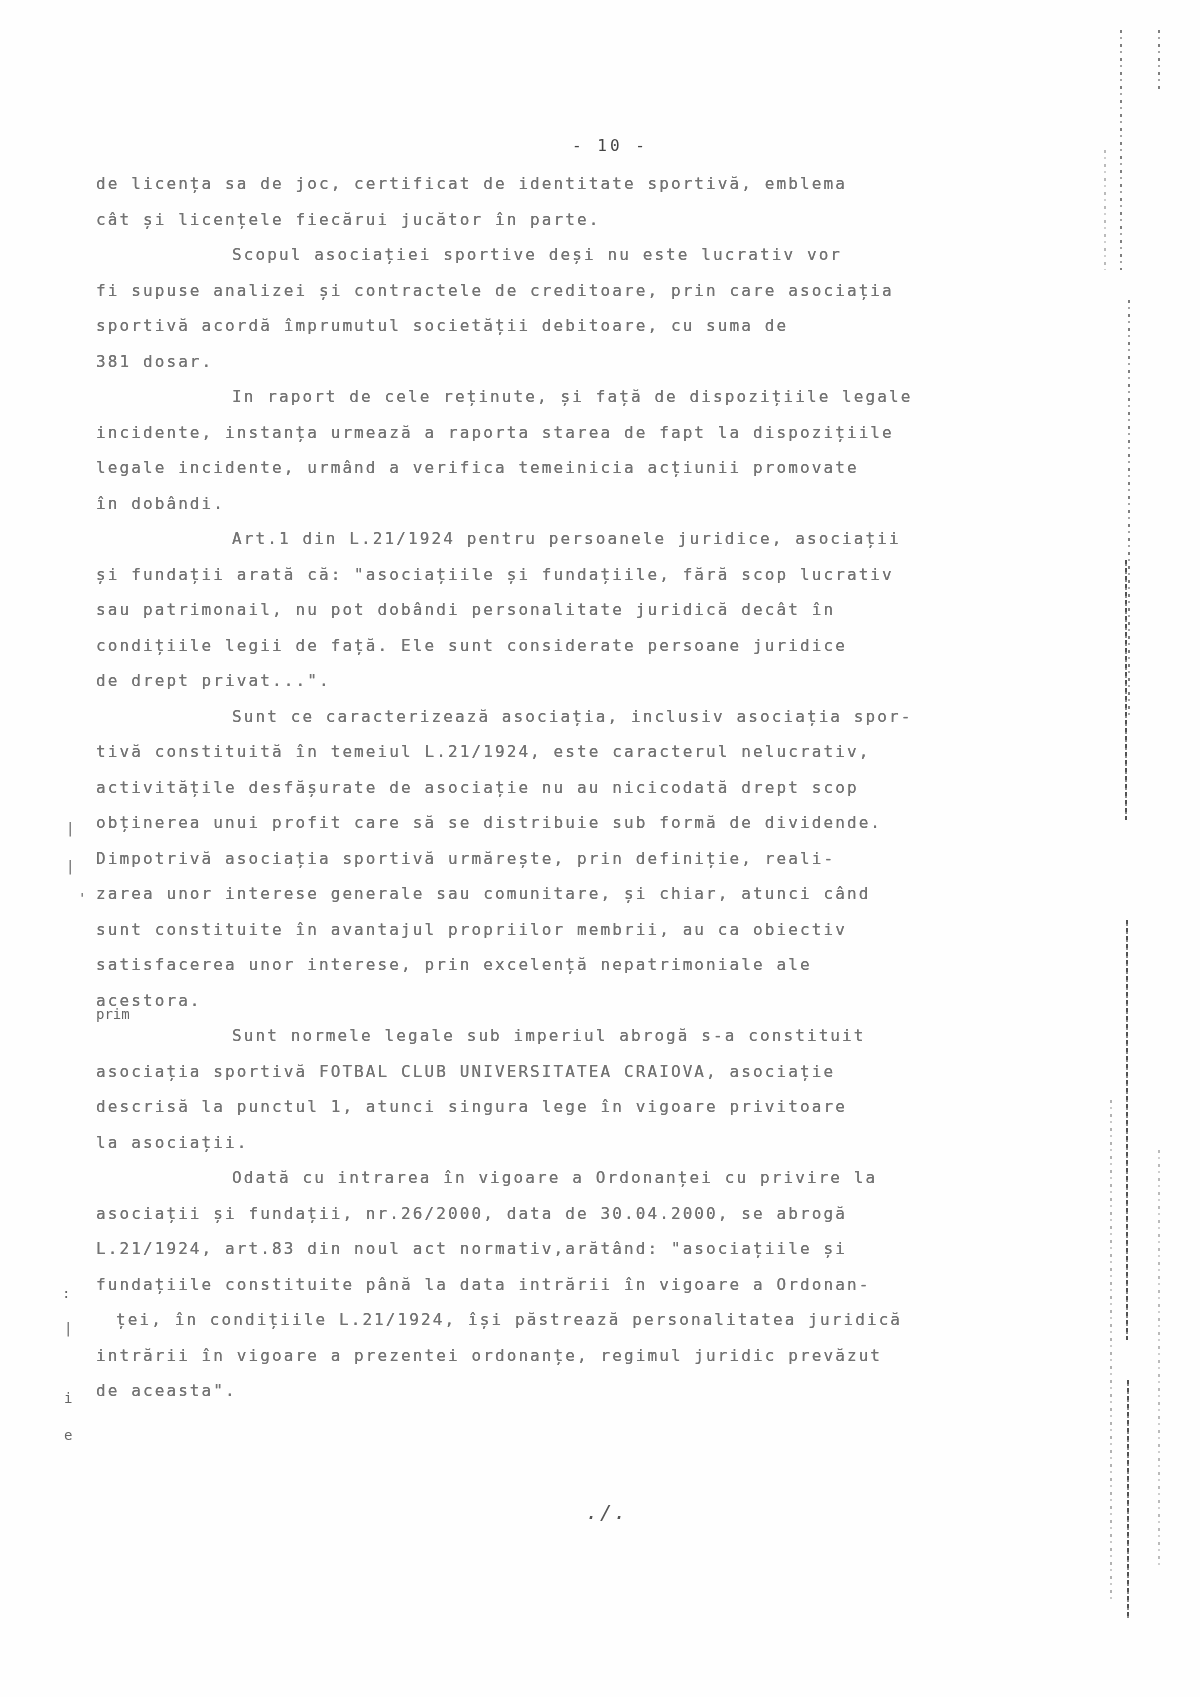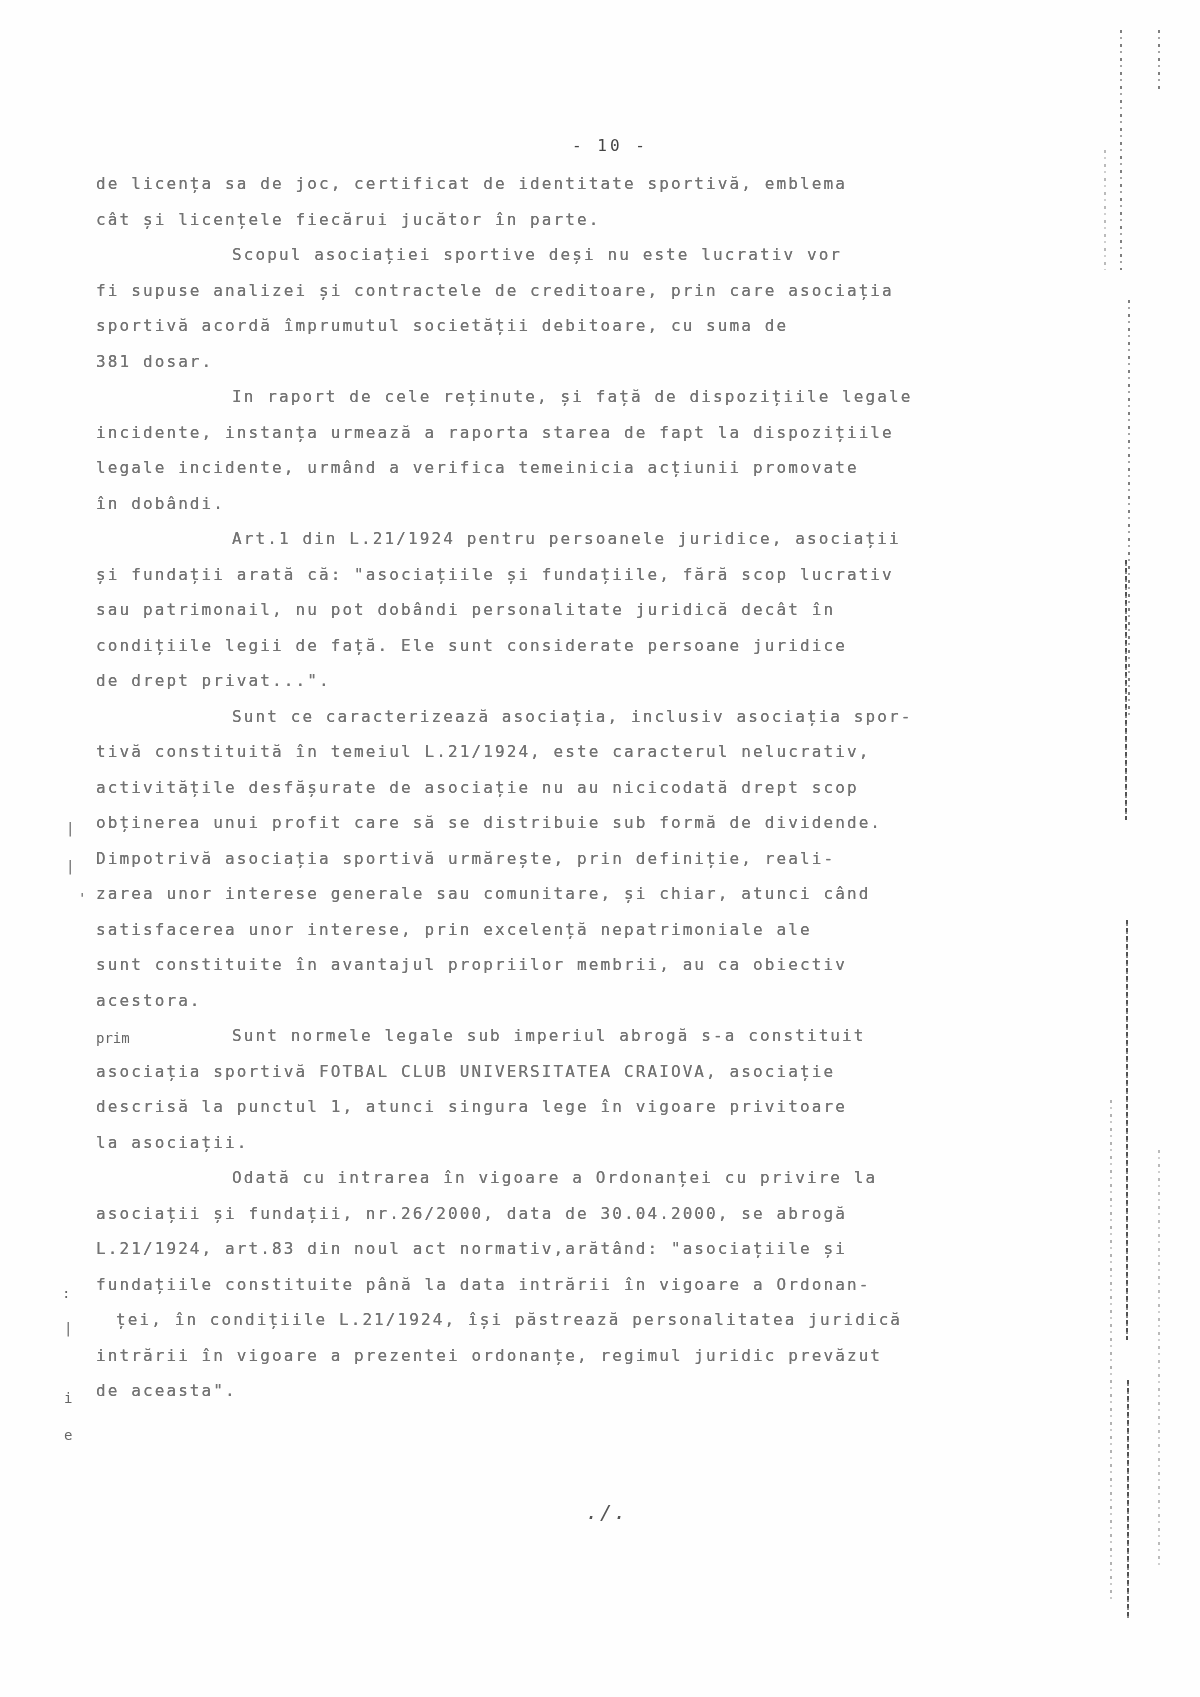--- a/index.html
+++ b/index.html
@@ -100,43 +100,43 @@
       <div class="line">și fundații arată că: "asociațiile și fundațiile, fără scop lucrativ</div>
       <div class="line">sau patrimonail, nu pot dobândi personalitate juridică decât în</div>
       <div class="line">condițiile legii de față. Ele sunt considerate persoane juridice</div>
       <div class="line">de drept privat...".</div>
       <div class="line indent">Sunt ce caracterizează asociația, inclusiv asociația spor-</div>
       <div class="line">tivă constituită în temeiul L.21/1924, este caracterul nelucrativ,</div>
       <div class="line">activitățile desfășurate de asociație nu au nicicodată drept scop</div>
       <div class="line">obținerea unui profit care să se distribuie sub formă de dividende.</div>
       <div class="line">Dimpotrivă asociația sportivă urmărește, prin definiție, reali-</div>
       <div class="line">zarea unor interese generale sau comunitare, și chiar, atunci când</div>
+      <div class="line">sunt constituite în avantajul propriilor membrii, au ca obiectiv</div>
       <div class="line">satisfacerea unor interese, prin excelență nepatrimoniale ale</div>
-      <div class="line">sunt constituite în avantajul propriilor membrii, au ca obiectiv</div>
       <div class="line">acestora.</div>
       <div class="line indent">Sunt normele legale sub imperiul abrogă s-a constituit</div>
       <div class="line">asociația sportivă FOTBAL CLUB UNIVERSITATEA CRAIOVA, asociație</div>
       <div class="line">descrisă la punctul 1, atunci singura lege în vigoare privitoare</div>
       <div class="line">la asociații.</div>
       <div class="line indent">Odată cu intrarea în vigoare a Ordonanței cu privire la</div>
       <div class="line">asociații și fundații, nr.26/2000, data de 30.04.2000, se abrogă</div>
       <div class="line">L.21/1924, art.83 din noul act normativ,arătând: "asociațiile și</div>
       <div class="line">fundațiile constituite până la data intrării în vigoare a Ordonan-</div>
       <div class="line indent-small">ței, în condițiile L.21/1924, își păstrează personalitatea juridică</div>
       <div class="line">intrării în vigoare a prezentei ordonanțe, regimul juridic prevăzut</div>
       <div class="line">de aceasta".</div>
     </div>
 
   <div class="continuation-mark">./.</div>
 
   <div id="margin-marks">
       <span class="margin-mark" style="top: 820px; left: 66px;">|</span>
       <span class="margin-mark" style="top: 858px; left: 66px;">|</span>
       <span class="margin-mark" style="top: 890px; left: 78px;">'</span>
-      <span class="margin-mark" style="top: 1030px; left: 96px;">prim</span>
+      <span class="margin-mark" style="top: 1006px; left: 96px;">prim</span>
       <span class="margin-mark" style="top: 1285px; left: 62px;">:</span>
       <span class="margin-mark" style="top: 1320px; left: 64px;">|</span>
       <span class="margin-mark" style="top: 1390px; left: 64px;">i</span>
       <span class="margin-mark" style="top: 1427px; left: 64px;">e</span>
     </div>
 
   <div class="scan-edge">
     <div class="streak" style="left:40px; top:30px; height:240px;"></div>
     <div class="streak" style="left:48px; top:300px; height:420px;"></div>
     <div class="streak dense" style="left:45px; top:560px; height:260px;"></div>

